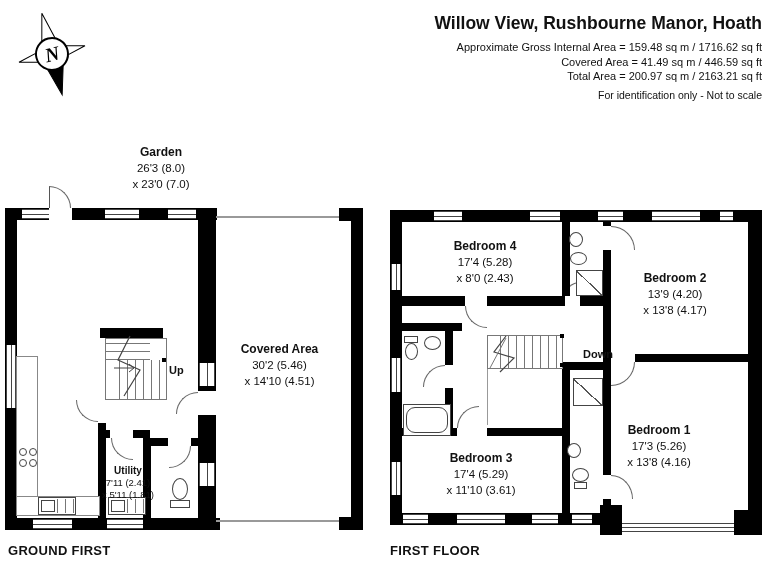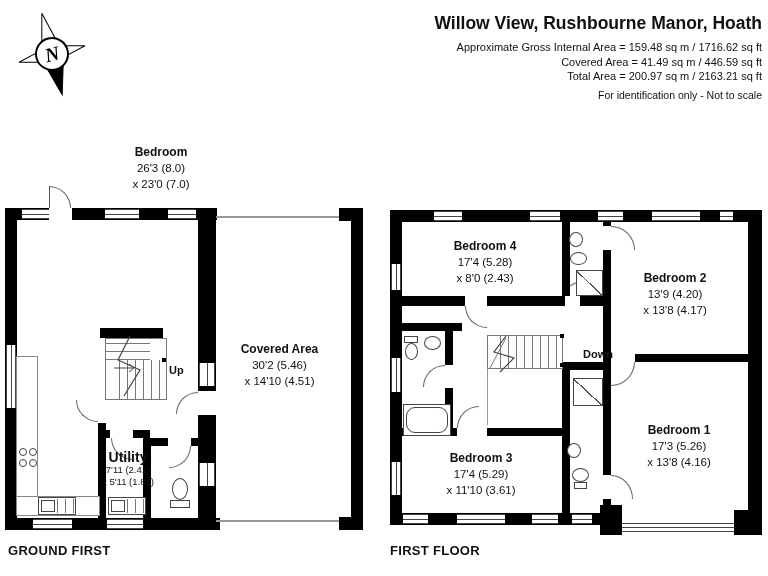--- a/index.html
+++ b/index.html
@@ -20,21 +20,21 @@
   .fx{position:absolute;border:1px solid #444;background:#fff;box-sizing:border-box;}
   .oval{border-radius:50%;}
   .shower{background-image:linear-gradient(to top right,transparent 47.5%,#555 47.5%,#555 51%,transparent 51%);}
   .stairs{position:absolute;border:1px solid #777;box-sizing:border-box;background:#fff;}
   .trV{position:absolute;background-image:repeating-linear-gradient(90deg,#777 0,#777 1px,transparent 1px,transparent 8px);}
   .trH{position:absolute;background-image:repeating-linear-gradient(0deg,#777 0,#777 1px,transparent 1px,transparent 8px);}
   .dot{position:absolute;width:4px;height:4px;background:#000;}
   .lbl{position:absolute;text-align:center;}
   .lbl .nm{font-weight:bold;font-size:12px;line-height:16px;}
   .lbl .dm{font-size:11.5px;line-height:16px;}
-  .lbl.small .nm{font-size:14px;line-height:13px;}
+  .lbl.small .nm{font-size:10px;line-height:13px;margin-top:13px;}
   .lbl.small .dm{font-size:9.5px;line-height:12px;}
   .stairlab{position:absolute;font-weight:bold;font-size:11px;}
   .floorlab{position:absolute;font-weight:bold;font-size:13px;letter-spacing:.3px;}
   .hdr-title{position:absolute;right:6px;top:13px;font-size:17.5px;font-weight:bold;white-space:nowrap;}
   .hdr-areas{position:absolute;right:6px;top:40px;font-size:11px;line-height:14.5px;text-align:right;}
   .hdr-note{position:absolute;right:6px;top:89px;font-size:10.5px;text-align:right;}
 </style>
 </head>
 <body>
 
@@ -53,21 +53,21 @@
 
   <div class="hdr-title">Willow View, Rushbourne Manor, Hoath</div>
   <div class="hdr-areas">
     <div>Approximate Gross Internal Area = 159.48 sq m / 1716.62 sq ft</div>
     <div>Covered Area = 41.49 sq m / 446.59 sq ft</div>
     <div>Total Area = 200.97 sq m / 2163.21 sq ft</div>
   </div>
   <div class="hdr-note">For identification only - Not to scale</div>
 
   <div class="lbl" style="left:105px;top:144px;width:112px;">
-    <div class="nm">Bedroom</div>
+    <div class="nm">Garden</div>
     <div class="dm">26'3 (8.0)</div>
     <div class="dm">x 23'0 (7.0)</div>
   </div>
 
   <div class="plan" style="left:5px;top:208px;width:358px;height:322px;">
 
     <div class="w" style="left:0;top:0;width:212px;height:12px;"></div>
     <div class="w" style="left:0;top:0;width:12px;height:322px;"></div>
     <div class="w" style="left:0;top:310px;width:215px;height:12px;"></div>
     <div class="w" style="left:193px;top:0;width:18px;height:322px;"></div>
@@ -229,21 +229,21 @@
     <div class="lbl" style="left:40px;top:28px;width:110px;">
       <div class="nm">Bedroom 4</div>
       <div class="dm">17'4 (5.28)</div>
       <div class="dm">x 8'0 (2.43)</div>
     </div>
     <div class="lbl" style="left:228px;top:60px;width:114px;">
       <div class="nm">Bedroom 2</div>
       <div class="dm">13'9 (4.20)</div>
       <div class="dm">x 13'8 (4.17)</div>
     </div>
-    <div class="lbl" style="left:232px;top:212px;width:114px;">
+    <div class="lbl" style="left:212px;top:212px;width:114px;">
       <div class="nm">Bedroom 1</div>
       <div class="dm">17'3 (5.26)</div>
       <div class="dm">x 13'8 (4.16)</div>
     </div>
     <div class="lbl" style="left:35px;top:240px;width:112px;">
       <div class="nm">Bedroom 3</div>
       <div class="dm">17'4 (5.29)</div>
       <div class="dm">x 11'10 (3.61)</div>
     </div>
   </div>

